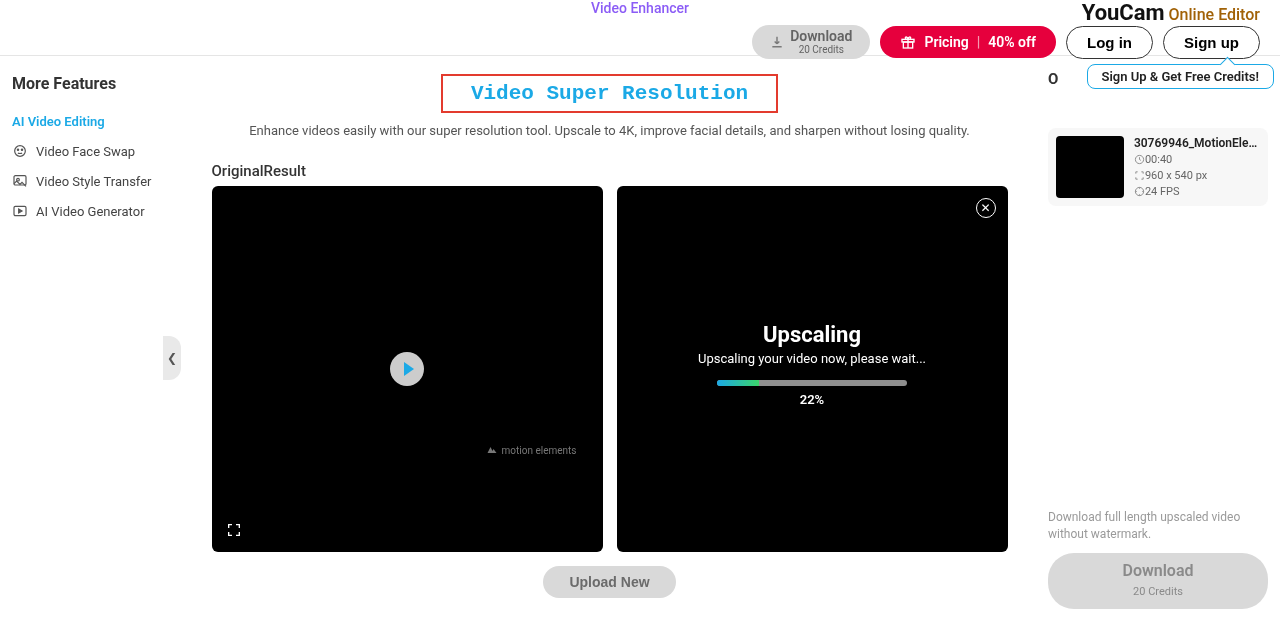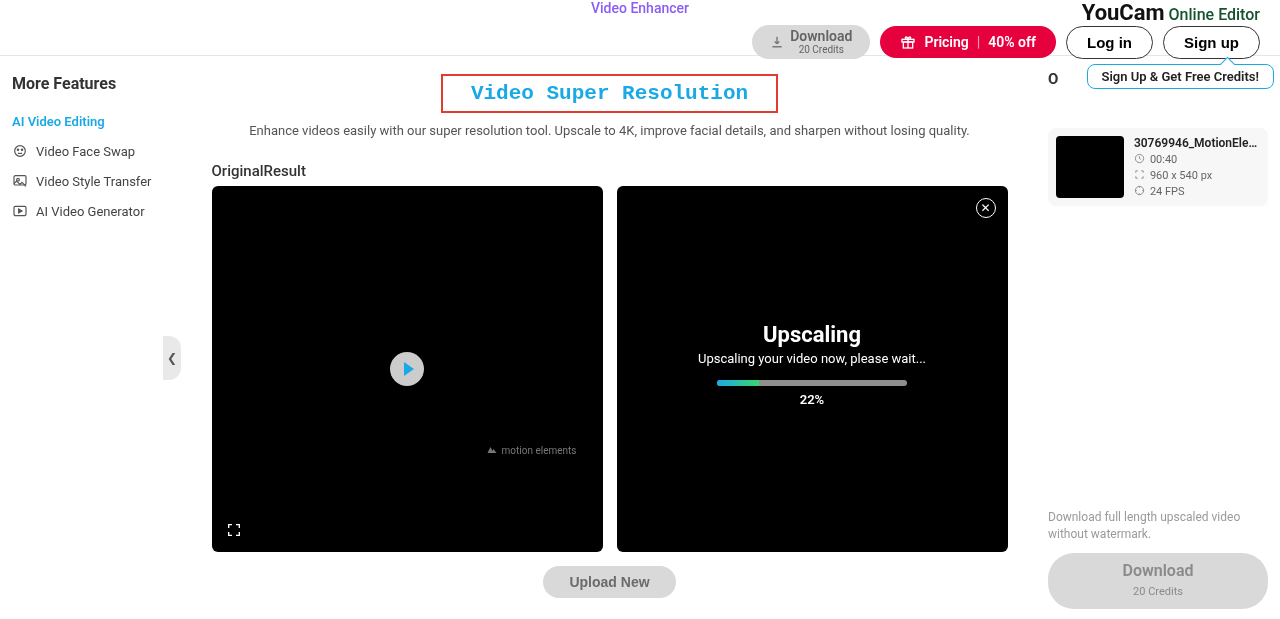--- a/index.html
+++ b/index.html
@@ -2,21 +2,21 @@
 <html><head>
 <meta charset="utf-8">
 <style>
 * { margin: 0; padding: 0; box-sizing: border-box; }
 body { font-family: -apple-system, BlinkMacSystemFont, "Segoe UI", Roboto, Arial, sans-serif; background: #fff; color: #333; width: 1280px; height: 619px; overflow: hidden; }
 
 
 .header { display: flex; align-items: flex-end; height: 56px; border-bottom: 1px solid #e5e5e5; padding: 0 20px; position: relative; flex-direction: column; }
 .logo { font-size: 22px; font-weight: 700; display: flex; align-items: baseline; gap: 4px; }
 .logo-main { color: #111; }
-.logo-sub { color: #14532d; font-size: 16px; font-weight: 500; }
+.logo-sub { color: #a16207; font-size: 16px; font-weight: 500; }
 .page-title { position: absolute; left: 50%; transform: translateX(-50%); font-size: 14px; color: #8b5cf6; font-weight: 500; }
 .header-right { margin-left: auto; display: flex; align-items: center; gap: 10px; }
 .download-pill { background: #d9d9d9; color: #646464; border-radius: 20px; padding: 4px 18px; display: flex; align-items: center; gap: 6px; cursor: pointer; }
 .download-pill .dl-text { display: flex; flex-direction: column; line-height: 1.1; align-items: center; }
 .download-pill .dl-main { font-size: 14px; font-weight: 600; }
 .download-pill .dl-sub { font-size: 10px; }
 .pricing-pill { background: #e6003d; color: #fff; border-radius: 20px; padding: 8px 20px; display: flex; align-items: center; gap: 8px; font-weight: 600; font-size: 14px; cursor: pointer; }
 .pricing-pill .divider { opacity: .6; }
 .hdr-btn { background: #fff; border: 1px solid #333; border-radius: 22px; padding: 7px 20px; font-size: 15px; font-weight: 600; cursor: pointer; }
 
@@ -52,21 +52,21 @@
 .upload-btn { margin-top: 14px; background: #d9d9d9; color: #6b6b6b; border: none; border-radius: 20px; padding: 8px 26px; font-size: 14px; font-weight: 600; cursor: pointer; text-align: center; }
 
 .rightbar { width: 244px; padding: 14px 12px 0 12px; display: flex; flex-direction: column; position: relative; }
 .tooltip { position: absolute; top: 8px; right: 6px; background: #fff; border: 1px solid #1ba9e6; border-radius: 8px; padding: 4px 14px; font-size: 13px; font-weight: 600; color: #222; z-index: 5; }
 .tooltip::after { content: ""; position: absolute; top: -6px; right: 40px; width: 10px; height: 10px; background: #fff; border-left: 1px solid #1ba9e6; border-top: 1px solid #1ba9e6; transform: rotate(45deg); }
 .section-header { font-size: 15px; font-weight: 700; margin-bottom: 6px; }
 .videocard { display: flex; gap: 10px; background: #f7f7f7; border-radius: 8px; padding: 8px; margin-top: 34px; }
 .thumb { width: 70px; height: 62px; background: #000; border-radius: 4px; }
 .vmeta { display: flex; flex-direction: column; gap: 3px; font-size: 11px; color: #666; overflow: hidden; }
 .vname { font-size: 12px; font-weight: 600; color: #222; white-space: nowrap; overflow: hidden; text-overflow: ellipsis; max-width: 130px; }
-.vmeta-row { display: flex; align-items: flex-start; gap: 5px; }
+.vmeta-row { display: flex; align-items: center; }
 .spacer { flex: 1; }
 .dl-note { font-size: 12px; color: #9a9a9a; margin-bottom: 10px; line-height: 1.4; }
 .dl-big { background: #d9d9d9; color: #8a8a8a; border-radius: 26px; padding: 8px 0 10px; text-align: center; cursor: pointer; margin-bottom: 16px; }
 .dl-big .dl-main2 { font-size: 16px; font-weight: 600; display: block; }
 .dl-big .dl-sub2 { font-size: 11px; }
 svg { display: block; }
 </style>
 </head>
 <body>
 

